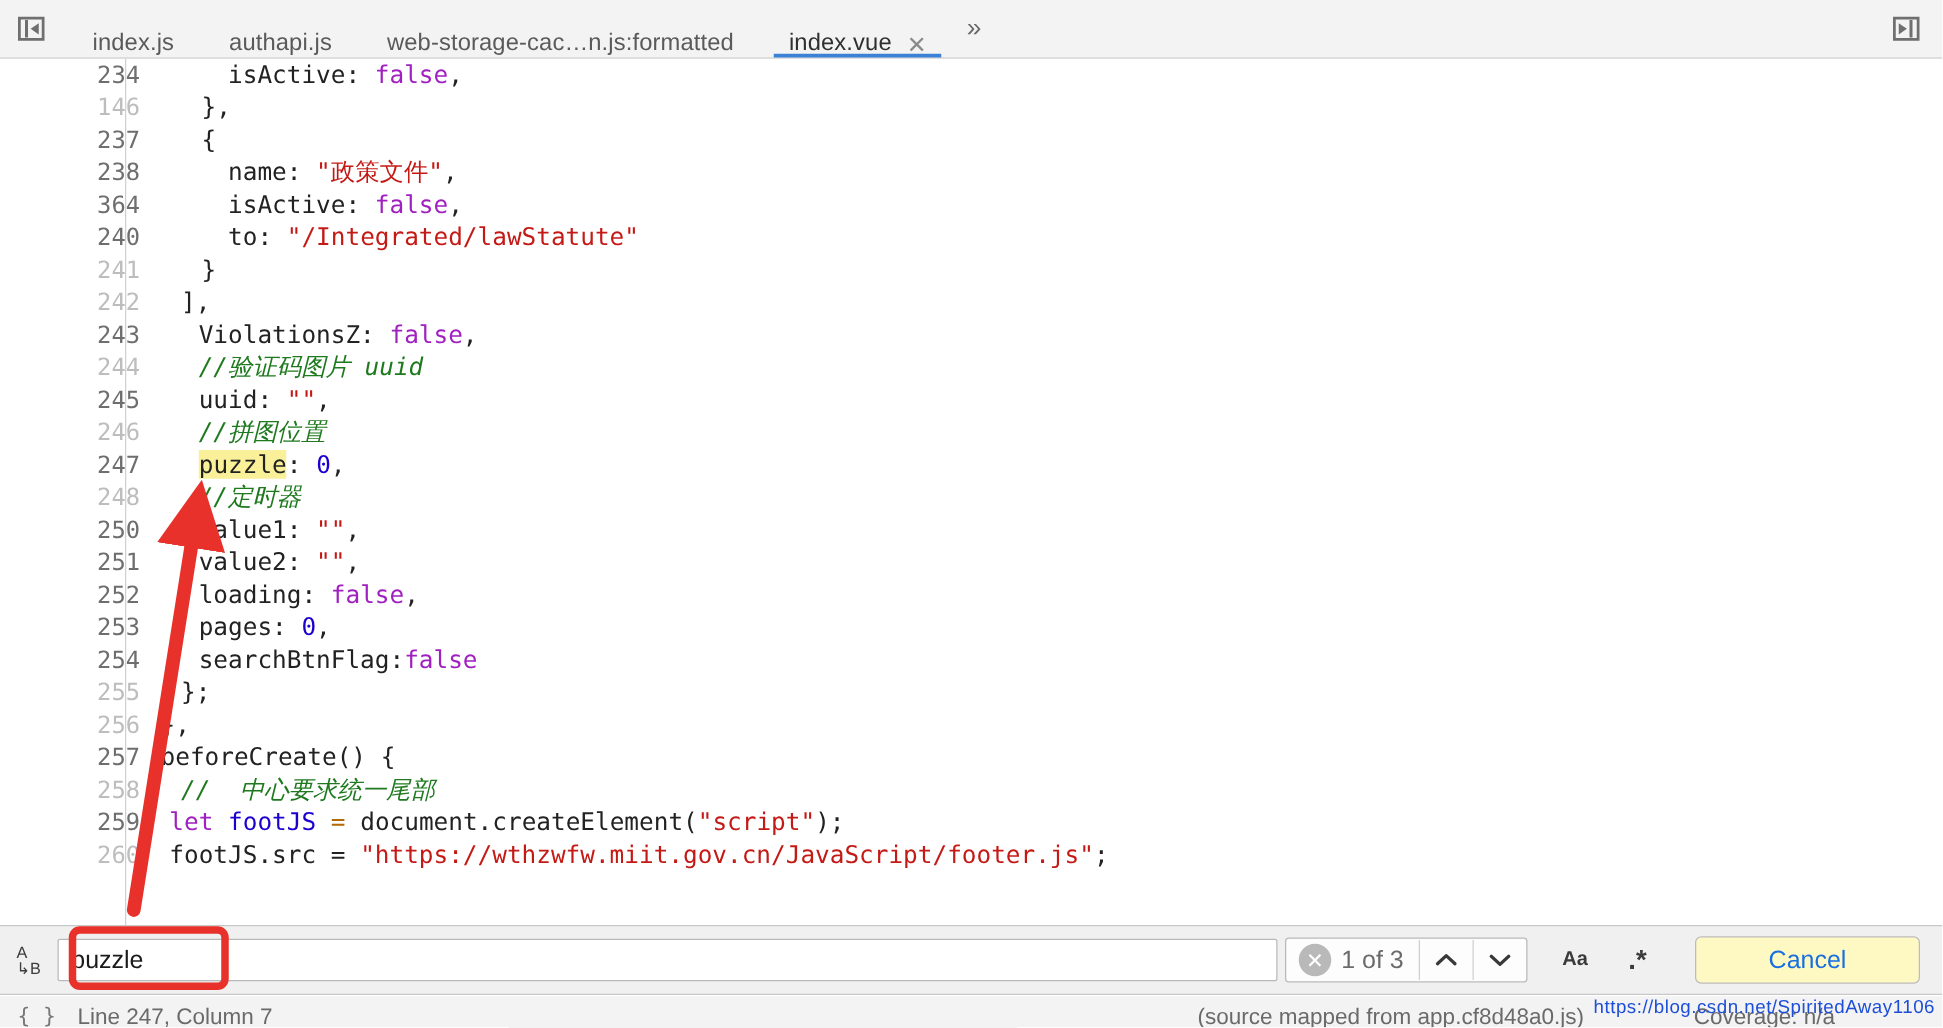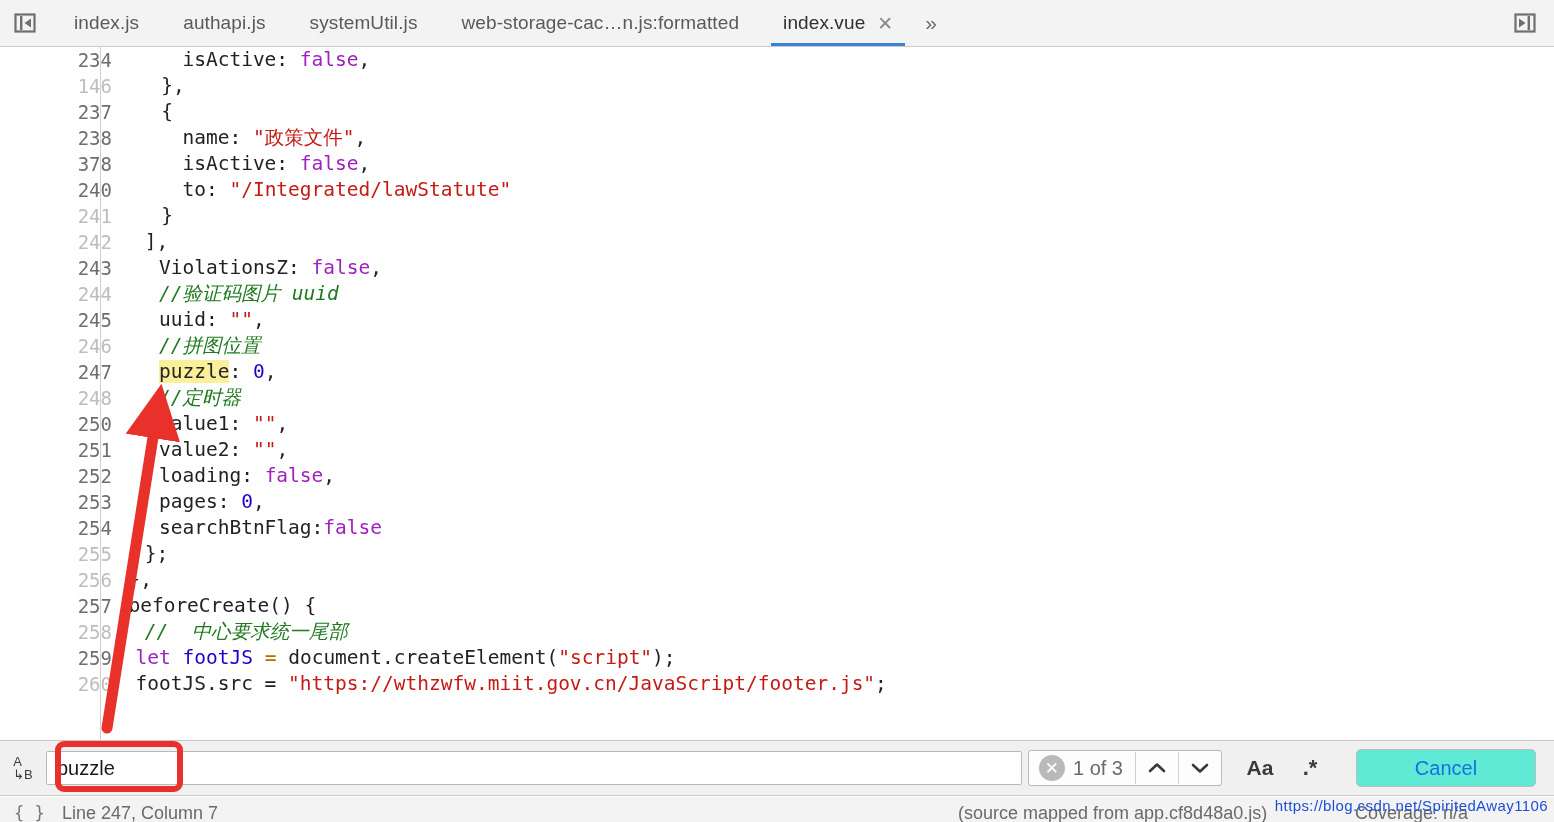--- a/index.html
+++ b/index.html
@@ -33,21 +33,21 @@
   #nav-next { right: 14px; }
 
   .tabs {
     position: absolute; left: 52px; top: 0;
     height: 46px;
     display: flex; align-items: center;
   }
   .tab {
     position: relative;
     height: 46px;
-    display: flex; align-items: center;
+    display: flex; align-items: flex-end;
     padding: 0 22px;
     font-size: 19px;
     color: #5a5a5a;
     white-space: nowrap;
     letter-spacing: 0.1px;
   }
   .tab.active { color: #303030; }
   .tab.active .tab-underline {
     position: absolute; left: 10px; right: 10px; bottom: 0;
     height: 3px; background: #3b82d6;
@@ -162,30 +162,30 @@
   }
   .chevbtn {
     width: 42px; height: 32px;
     display: flex; align-items: center; justify-content: center;
     border-left: 1px solid #cfcfcf;
     color: #3a3a3a;
   }
   .tglbtn {
     min-width: 44px; height: 34px;
     display: flex; align-items: center; justify-content: center;
-    font-size: 21px; font-weight: bold; color: #3a3a3a;
+    font-size: 16px; font-weight: bold; color: #3a3a3a;
     margin-right: 6px;
   }
   #find-regex { font-size: 22px; }
   #find-cancel {
     width: 178px; height: 36px;
     margin-right: 18px; margin-left: 18px;
     border: 1px solid #bcbcbc;
     border-radius: 5px;
-    background: #5eead4;
+    background: #fef9c3;
     display: flex; align-items: center; justify-content: center;
     font-size: 20px; color: #1a6fe0;
   }
 
   
   #statusbar {
     position: absolute; left: 0; top: 797px;
     width: 1554px; height: 25px;
     background: #f3f3f3;
     overflow: hidden;
@@ -244,23 +244,20 @@
     </div>
 
     <div class="tabs">
       <div class="tab">
         <span>index.js</span>
       </div>
       <div class="tab">
         <span>authapi.js</span>
       </div>
       <div class="tab">
-        <span>systemUtil.js</span>
-      </div>
-      <div class="tab">
         <span>web-storage-cac…n.js:formatted</span>
       </div>
       <div class="tab active">
         <span>index.vue</span>
         <span class="tab-close">✕</span>
         <span class="tab-underline"></span>
       </div>
       <div class="tab-overflow">»</div>
     </div>
 
@@ -291,21 +288,21 @@
       <span class="ln">237</span>
       <span class="src" style="padding-left:4.2ch">{</span>
     </div>
 
     <div class="cl">
       <span class="ln">238</span>
       <span class="src">      name: <span class="str">"政策文件"</span>,</span>
     </div>
 
     <div class="cl">
-      <span class="ln">378</span>
+      <span class="ln">364</span>
       <span class="src">      isActive: <span class="k">false</span>,</span>
     </div>
 
     <div class="cl">
       <span class="ln">240</span>
       <span class="src">      to: <span class="str">"/Integrated/lawStatute"</span></span>
     </div>
 
     <div class="cl">
       <span class="ln dim">241</span>

